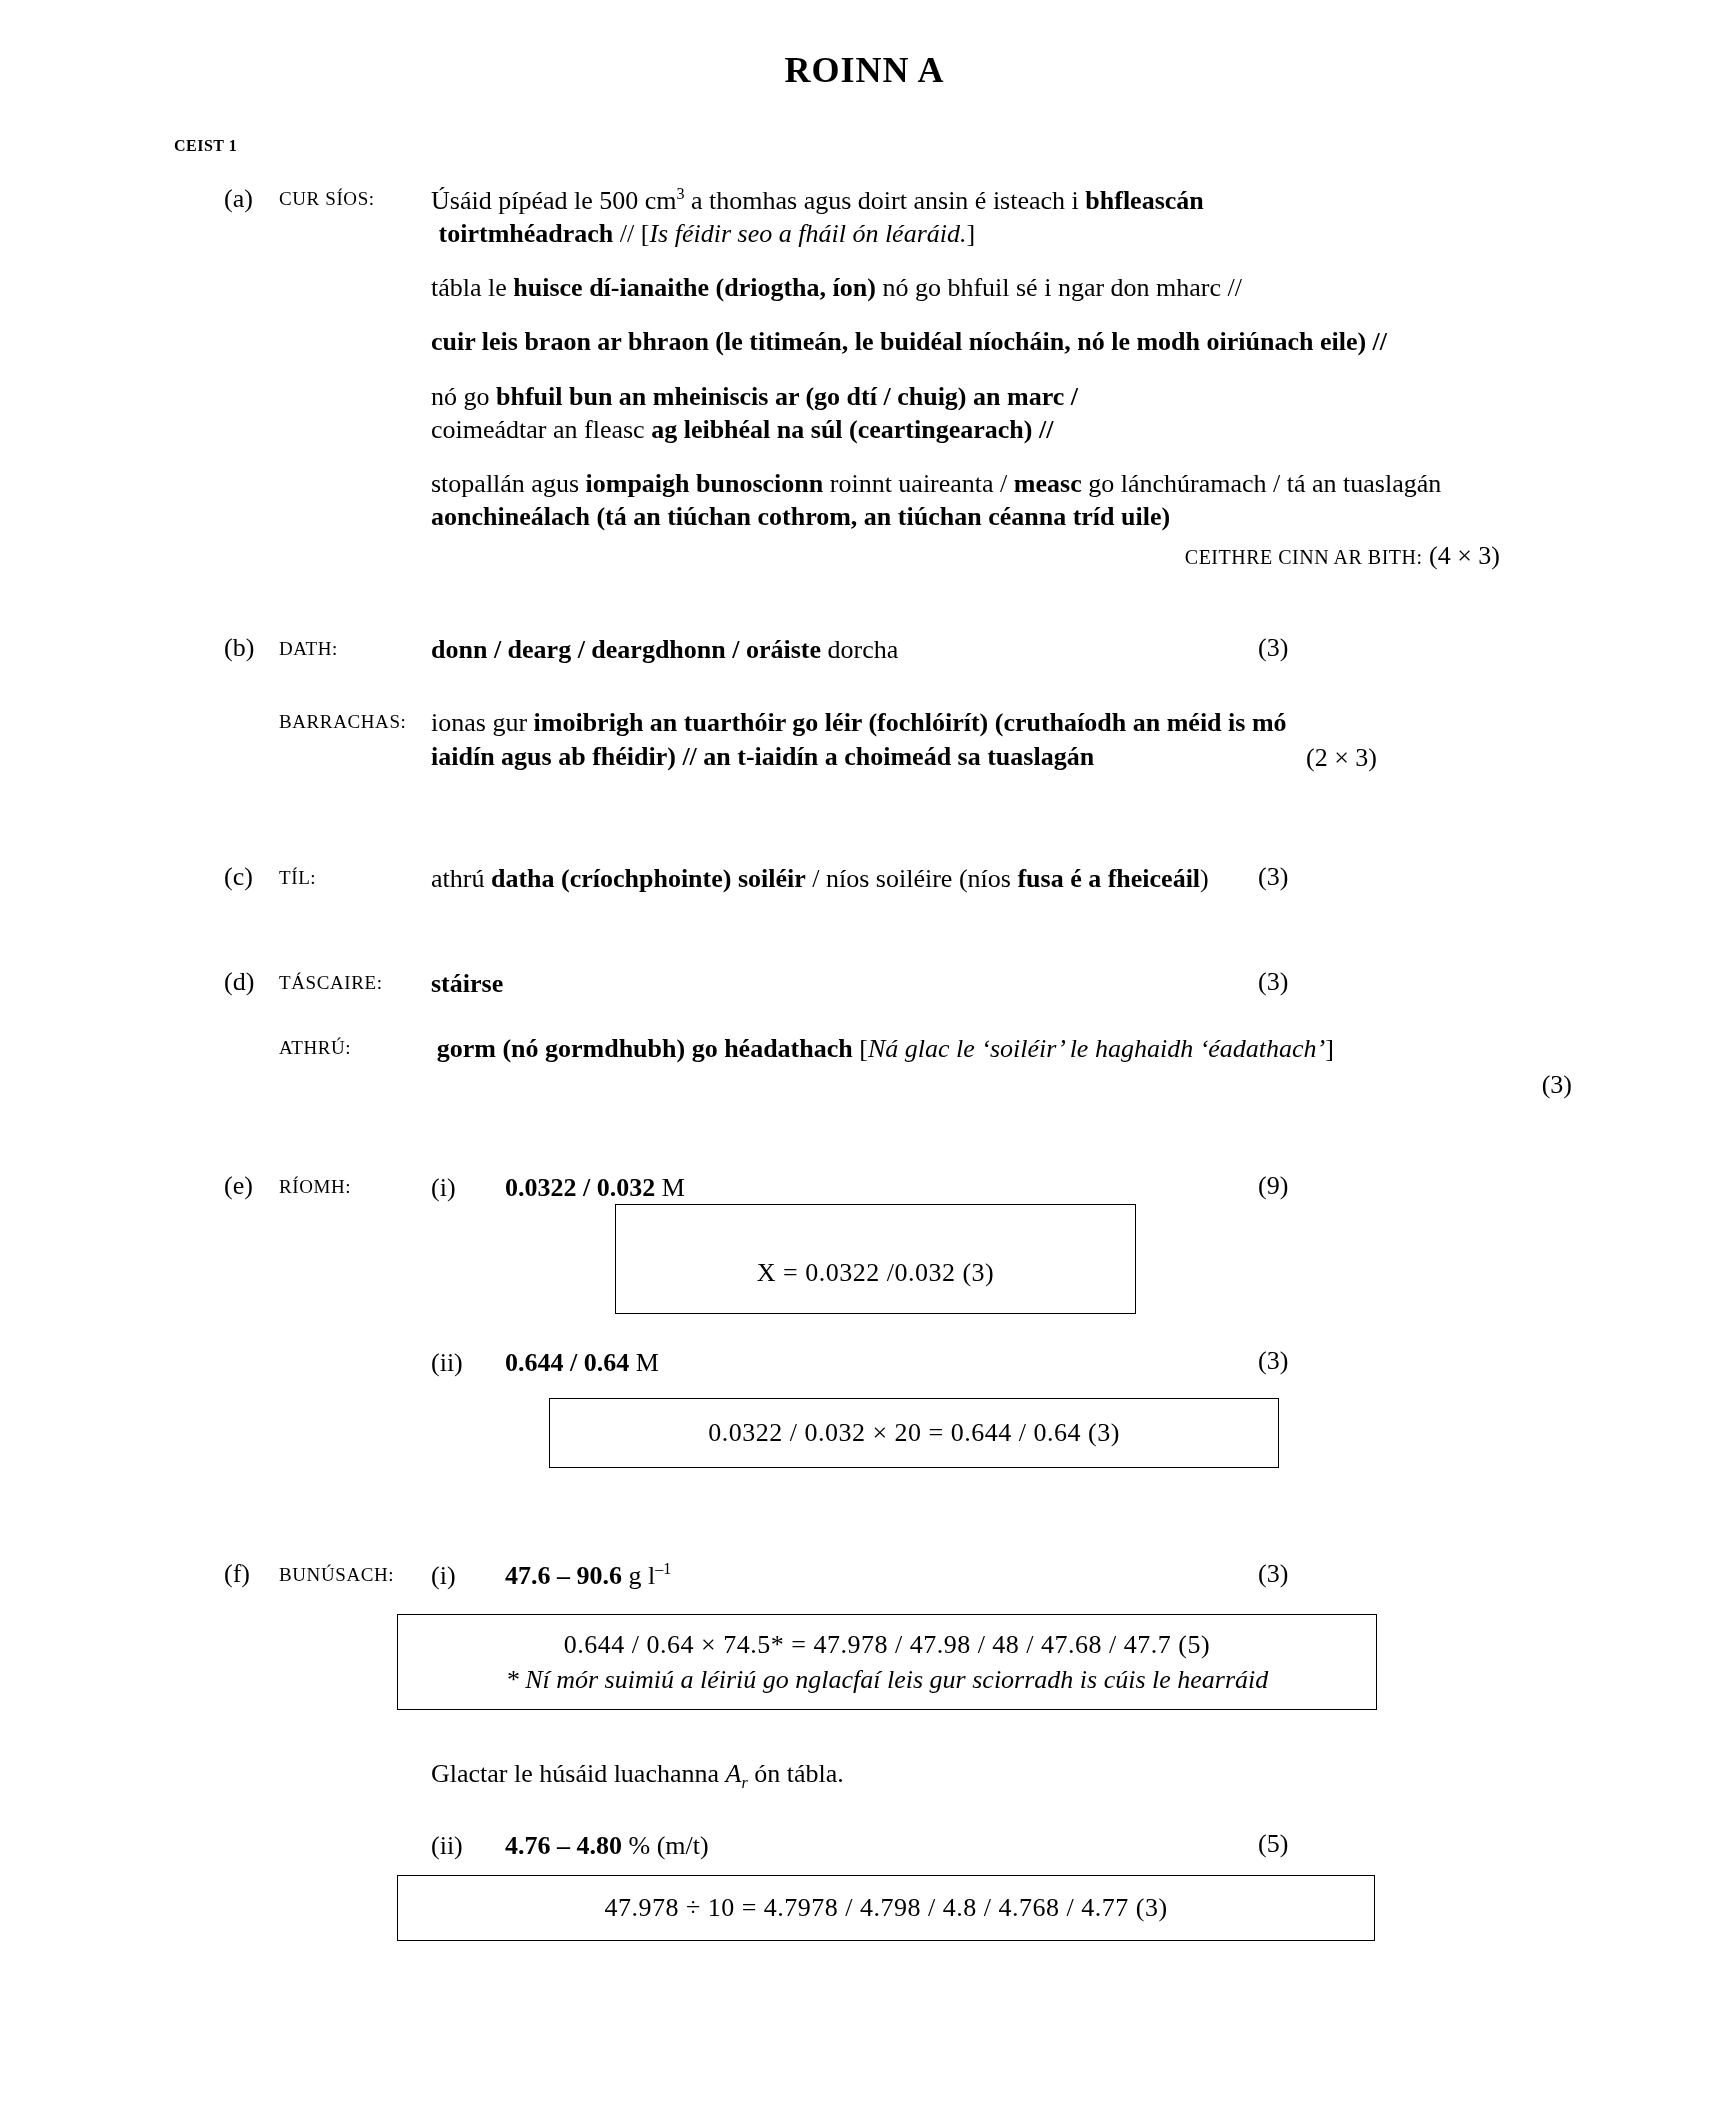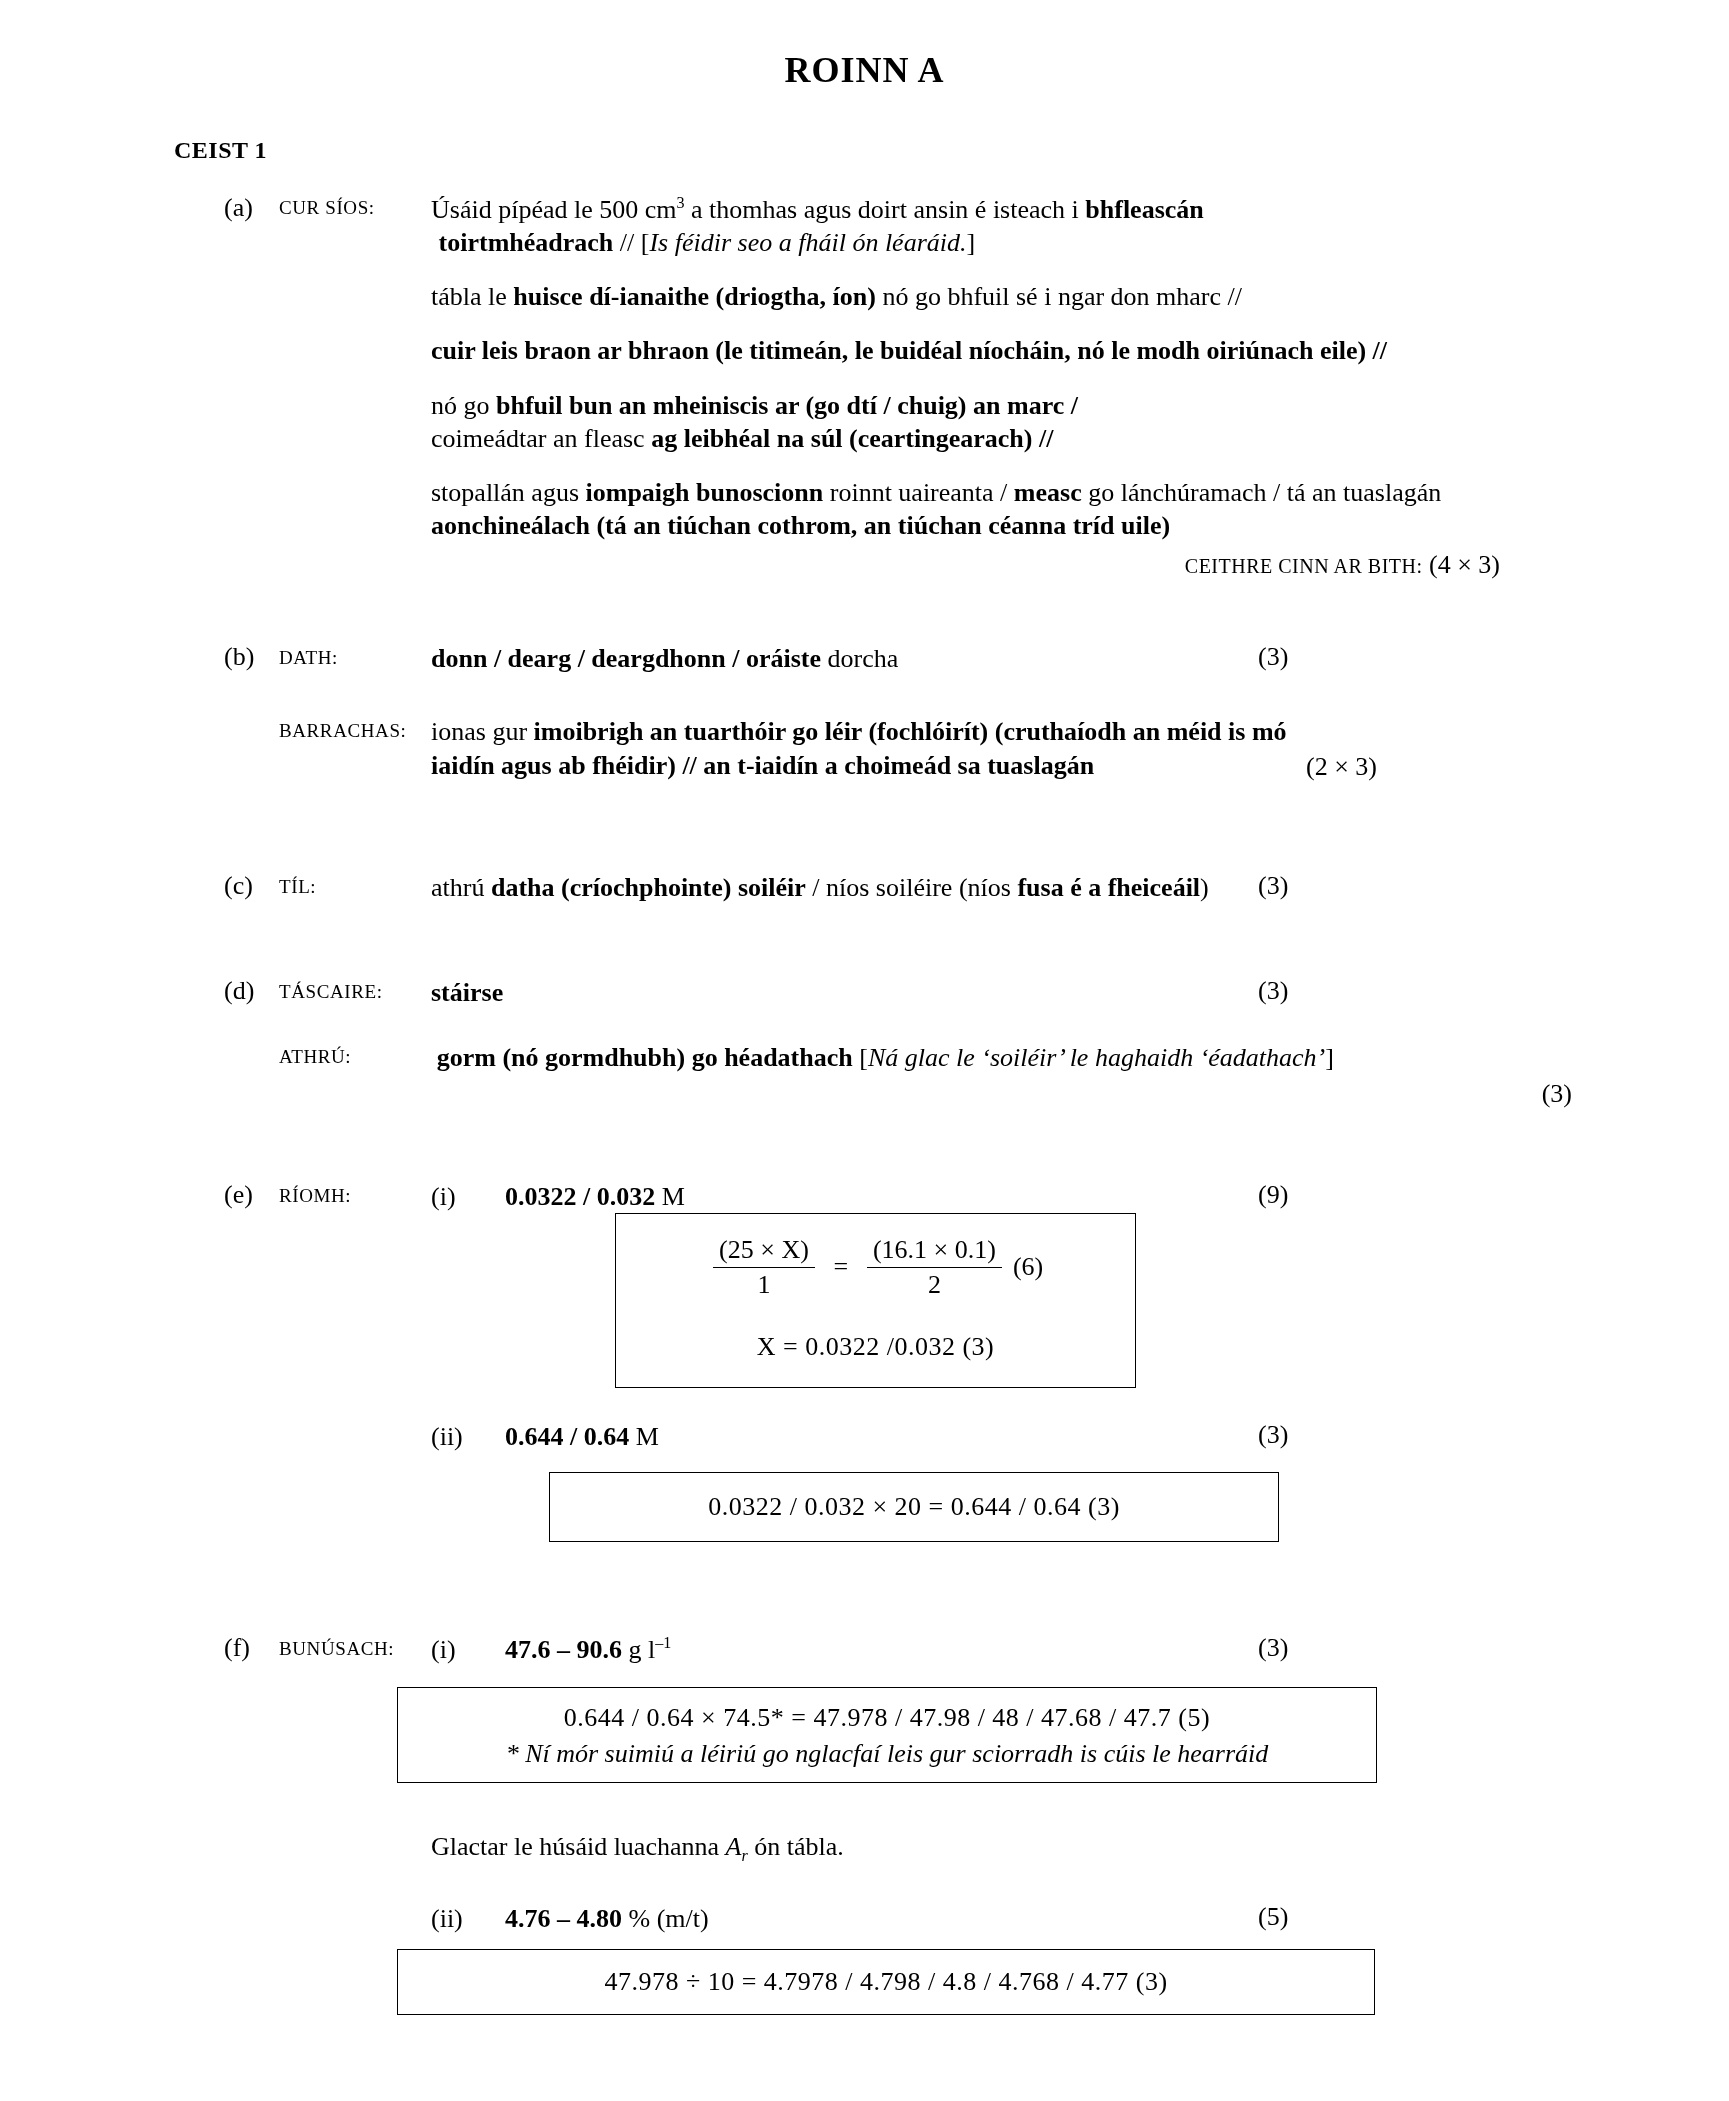--- a/index.html
+++ b/index.html
@@ -22,21 +22,21 @@
     overflow: hidden;
   }
   .doc-title {
     text-align: center;
     font-size: 36px;
     font-weight: bold;
     letter-spacing: 1px;
     margin-top: 49px;
   }
   .question-label {
-    font-size: 24px;
+    font-size: 16px;
     font-weight: bold;
     margin-left: 133px;
     margin-top: 46px;
     letter-spacing: 0.5px;
   }
 
   
   .part {
     position: relative;
     margin-top: 25px;
@@ -296,32 +296,20 @@
           <div class="roman">(i)</div>
           <div class="roman-body">
             <b>0.0322 / 0.032</b><span> M</span>
           </div>
         </div>
       </div>
       <div class="marks-inline">(9)</div>
     </div>
 
     <div class="workbox box-eq1">
-      <div class="frac-line">
-        <span class="frac">
-          <span class="num">(25 × X)</span>
-          <span class="den">1</span>
-        </span>
-        <span class="eq-sign">=</span>
-        <span class="frac">
-          <span class="num">(16.1 × 0.1)</span>
-          <span class="den">2</span>
-        </span>
-        <span class="paren-marks">(6)</span>
-      </div>
       <div class="xline">X   =   0.0322 /0.032        (3)</div>
     </div>
 
     <div class="part-row" style="margin-top:32px;">
       <div class="letter"></div>
       <div class="caption"></div>
       <div class="body-col" style="max-width:808px;">
         <div class="roman-row">
           <div class="roman">(ii)</div>
           <div class="roman-body">

